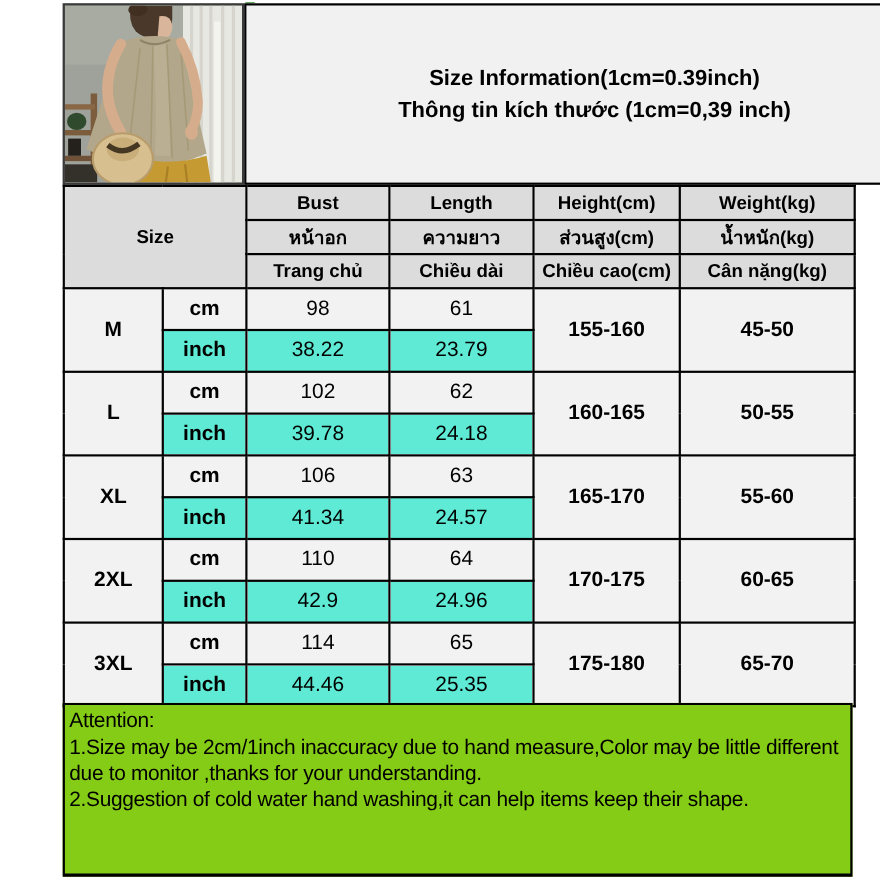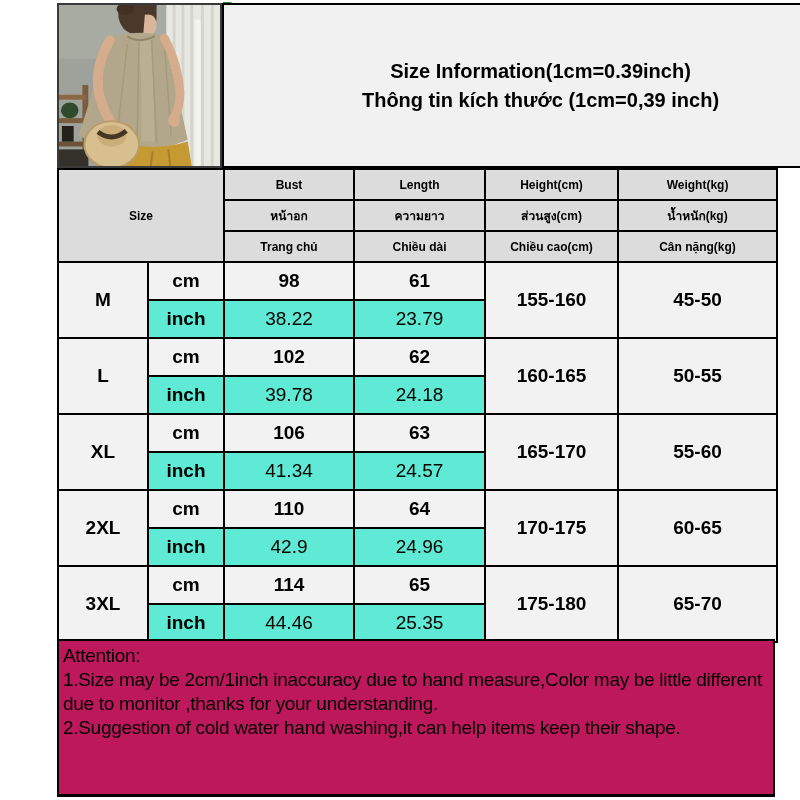--- a/index.html
+++ b/index.html
@@ -25,32 +25,32 @@
     border-top:9px solid #2e8b2e;border-right:9px solid transparent;
   }
   table.size-table{
     position:absolute;left:57px;top:168px;width:719px;
     border-collapse:collapse;table-layout:fixed;
   }
   table.size-table td{
     border:2px solid #000;text-align:center;vertical-align:middle;
     padding:0;overflow:hidden;font-size:19px;
   }
-  tr.hdr td{background:#dcdcdc;font-weight:bold;font-size:12px;height:29px;}
+  tr.hdr td{background:#dcdcdc;font-weight:bold;font-size:17px;height:29px;}
   td.size-head{font-size:34px;font-weight:bold;background:#dcdcdc;}
   td.size-label{background:#dcdcdc;font-weight:bold;font-size:20px;}
   tr.cmrow td{height:36px;background:#f2f2f2;}
   tr.inchrow td{height:36px;background:#5eead4;}
   td.unit{font-weight:bold;font-size:18px;margin-top:20px;}
-  td.bold-val{font-weight:bold;}
+  td.bold-val{font-weight:normal;}
   td.range{background:#f2f2f2;font-weight:bold;}
   .attention{
     position:absolute;left:57px;top:639px;width:718px;height:158px;
     box-sizing:border-box;border:2px solid #000;border-bottom-width:3px;
-    background:#be185d;padding:3px 5px 0 4px;
+    background:#84cc16;padding:3px 5px 0 4px;
     font-size:19px;line-height:24px;letter-spacing:-0.3px;
   }
   .attention p{margin:0;}
 </style>
 </head>
 <body>
 
 <div class="photo">
   <svg viewBox="0 0 165 165" aria-hidden="true">
 

